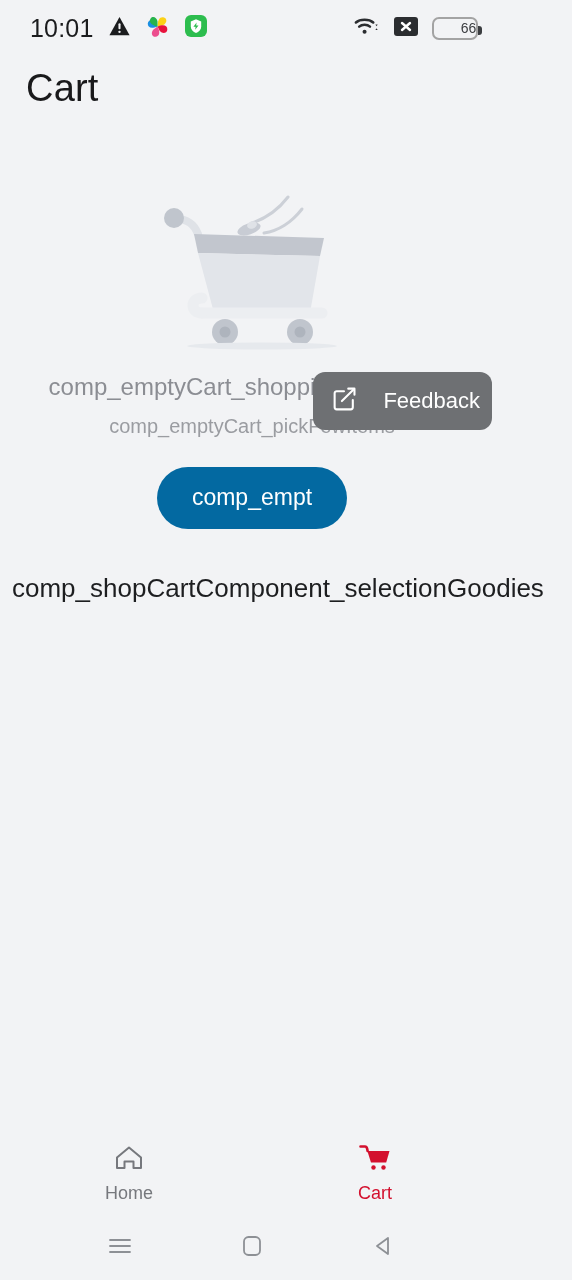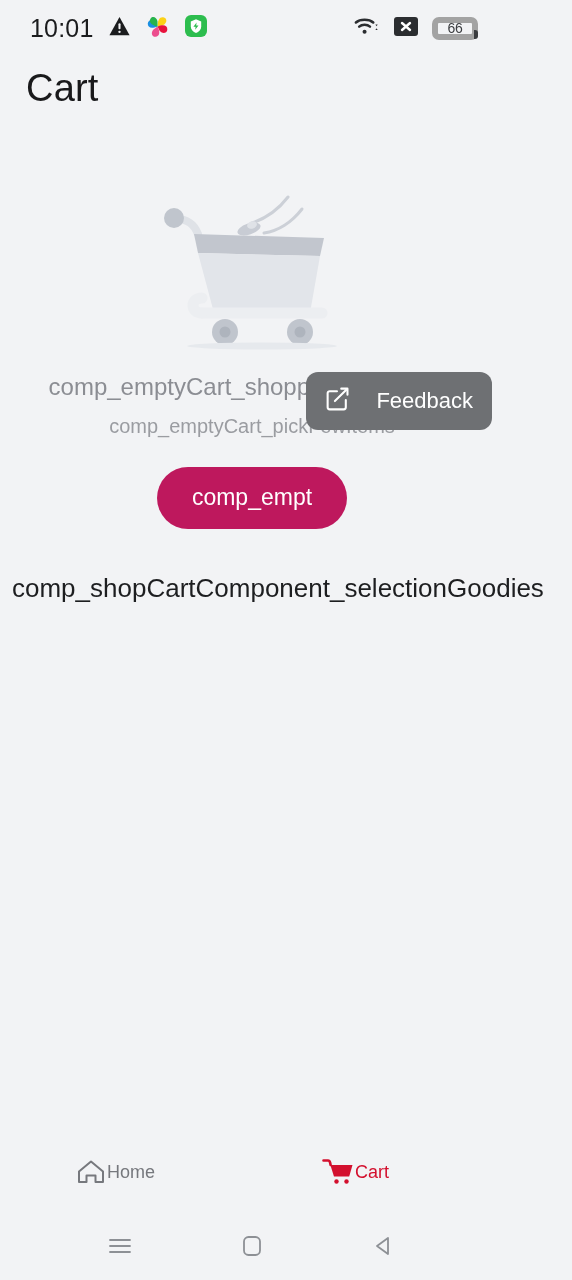--- a/index.html
+++ b/index.html
@@ -53,25 +53,25 @@
   .icon-warning { display: block; }
   .icon-pinwheel { display: block; }
   .icon-shield { display: block; }
   .icon-wifi { display: block; }
   .icon-nosignal { display: block; }
 
   .battery {
     position: relative;
     width: 46px;
     height: 23px;
-    border: 6px solid #a3a3a3;
+    border: 2px solid #a3a3a3;
     border-radius: 7px;
     display: flex;
     align-items: center;
-    justify-content: center;
+    justify-content: flex-end;
   }
   .battery::after {
     content: "";
     position: absolute;
     right: -6px;
     top: 7px;
     width: 4px;
     height: 9px;
     background: #3b3d40;
     border-radius: 0 3px 3px 0;
@@ -121,21 +121,21 @@
     color: #9a9ca1;
     text-align: center;
     font-weight: 400;
   }
 
   .primary-button {
     margin-top: 29px;
     min-width: 190px;
     height: 62px;
     padding: 11px 34px;
-    background: #be185d;
+    background: #0369a1;
     color: #ffffff;
     border: none;
     border-radius: 34px;
     font-family: "Liberation Sans", sans-serif;
     font-size: 23px;
     cursor: pointer;
     display: flex;
     align-items: center;
     justify-content: center;
     white-space: nowrap;
@@ -151,21 +151,21 @@
     width: 100%;
     padding: 0 12px;
   }
 
   
   .feedback-tab {
     position: absolute;
     right: 12px;
     top: 260px;
     height: 58px;
-    padding: 0 19px 0 18px;
+    padding: 0 12px 0 18px;
     background: #6e7073;
     border-radius: 12px;
     display: flex;
     align-items: center;
     gap: 25px;
     cursor: pointer;
   }
   .feedback-label {
     color: #ffffff;
     font-size: 22px;
@@ -176,22 +176,23 @@
   .tab-bar {
     flex: 0 0 88px;
     display: flex;
     align-items: center;
     justify-content: space-around;
     padding: 0 6px;
   }
   .tab-item {
     width: 108px;
     display: flex;
-    flex-direction: row;
-    align-items: center;
+    flex-direction: column;
+    align-items: center;
+    gap: 8px;
     cursor: pointer;
   }
   .tab-icon {
     height: 34px;
     display: flex;
     align-items: center;
     justify-content: center;
   }
   .tab-label {
     font-size: 18px;

